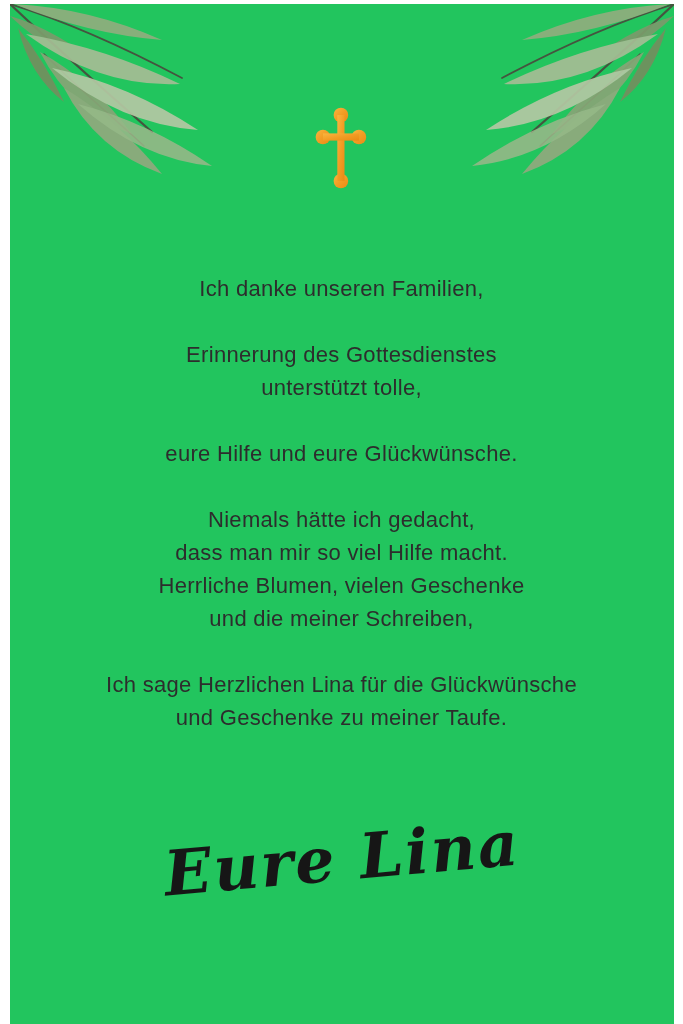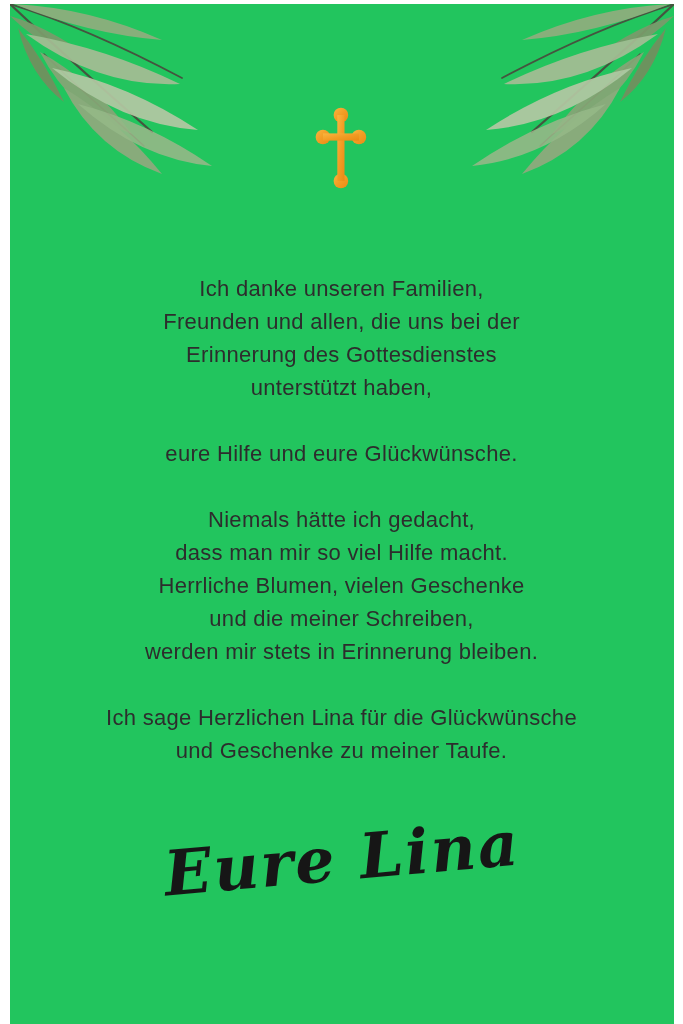--- a/index.html
+++ b/index.html
@@ -120,32 +120,31 @@
         <circle cx="45" cy="31" r="7.3"></circle>
         <rect x="23.4" y="9" width="7.2" height="66"></rect>
         <rect x="9" y="27.4" width="36" height="7.2"></rect>
       </g>
     </svg>
   </div>
 
   <div class="message">
     <p>
       <span>Ich danke unseren Familien,</span><br>
-      <span>Freunden und allen, die uns bei der</span><br>
+      <br>
       <span>Erinnerung des Gottesdienstes</span><br>
-      <span>unterstützt haben,</span><br>
+      <span>unterstützt tolle,</span><br>
       <br>
       <span>eure Hilfe und eure Glückwünsche.</span>
     </p>
     <p>
       <span>Niemals hätte ich gedacht,</span><br>
       <span>dass man mir so viel Hilfe macht.</span><br>
       <span>Herrliche Blumen, vielen Geschenke</span><br>
       <span>und die meiner Schreiben,</span><br>
-      <span>werden mir stets in Erinnerung bleiben.</span>
     </p>
     <p>
       <span>Ich sage Herzlichen Lina für die Glückwünsche</span><br>
       <span>und Geschenke zu meiner Taufe.</span>
     </p>
   </div>
 
   <div class="signature">Eure Lina</div>
 
 </div>

